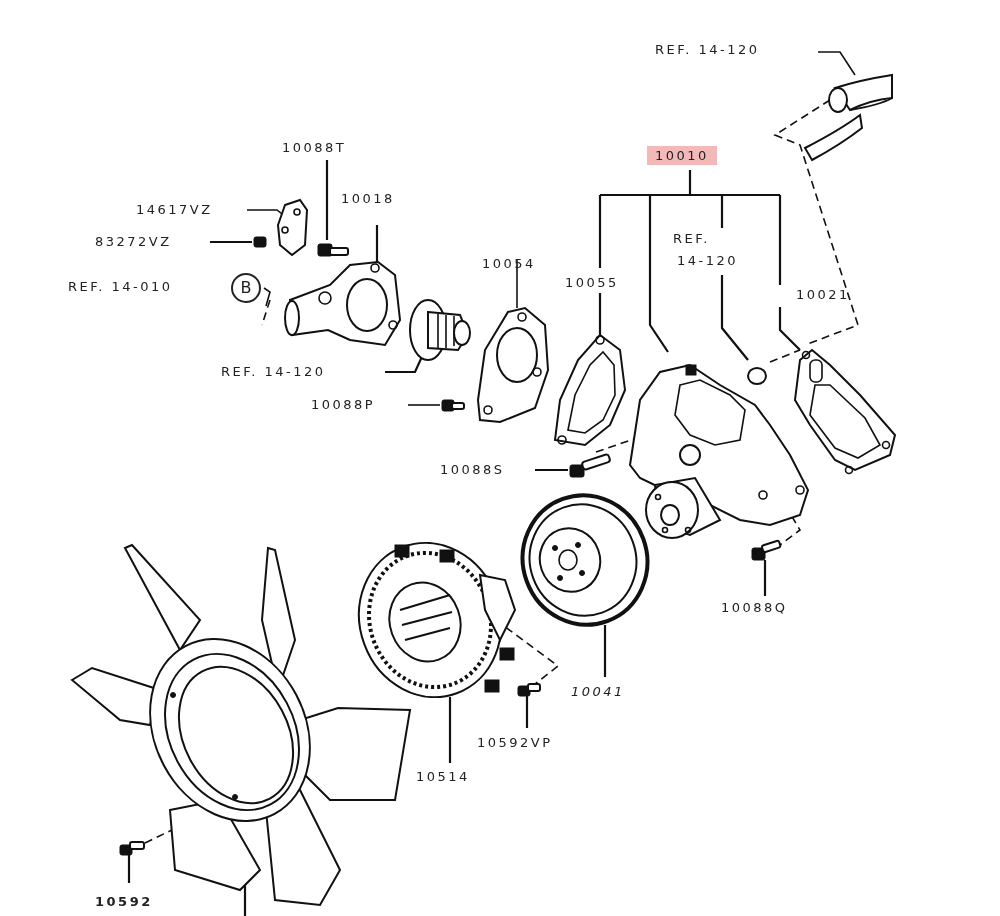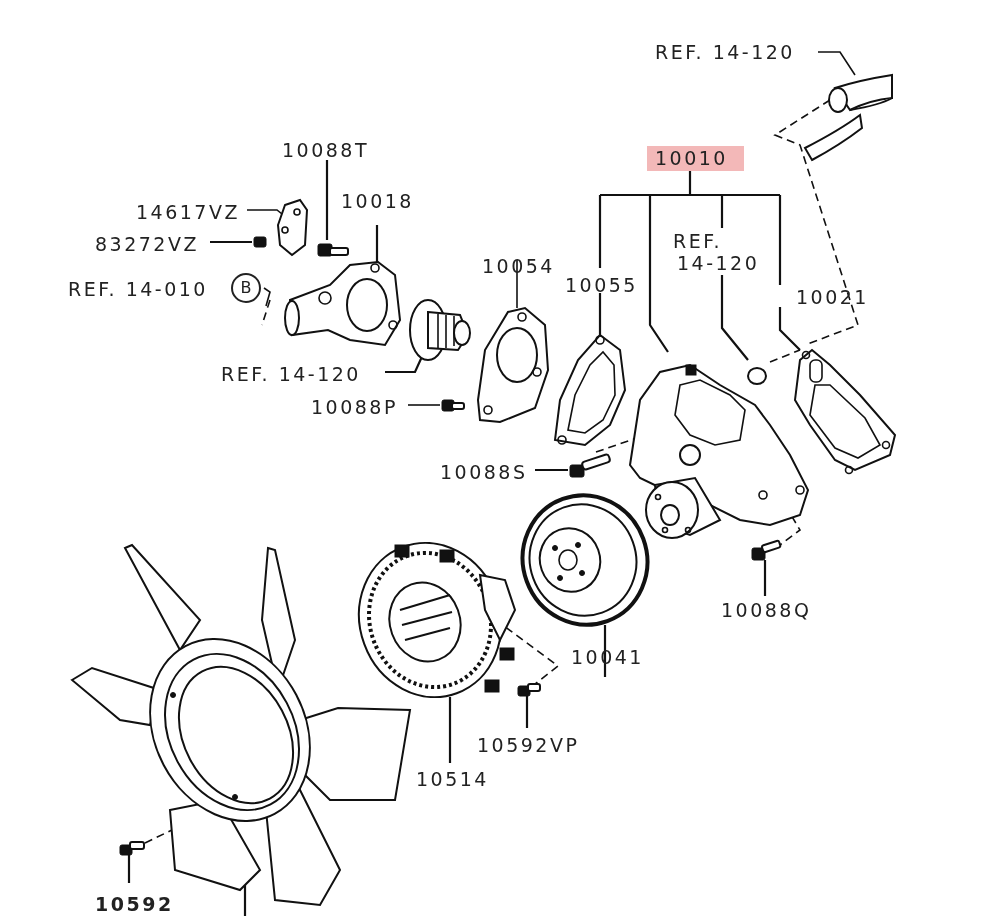--- a/index.html
+++ b/index.html
@@ -1,19 +1,19 @@
 <!DOCTYPE html>
 <html><head>
 <meta charset="utf-8">
 <style>
   html, body { margin: 0; padding: 0; background: #ffffff; }
   body { width: 1000px; height: 916px; position: relative; overflow: hidden; font-family: "DejaVu Sans", sans-serif; }
   #diagram { position: absolute; left: 0; top: 0; width: 1000px; height: 916px; }
-  .lbl { position: absolute; font-family: "DejaVu Sans", sans-serif; font-size: 19px; letter-spacing: 2.5px; color: #222; white-space: nowrap; line-height: 1; }
-  .lbl.hl { background: #f3b8b8; padding: 3px 16px 3px 8px; }
+  .lbl { position: absolute; font-family: "DejaVu Sans", sans-serif; font-size: 13px; letter-spacing: 2.5px; color: #222; white-space: nowrap; line-height: 1; }
+  .lbl.hl { background: #f3b8b8; padding: 3px 8px 3px 8px; }
   .lbl.clickable { cursor: pointer; }
   svg .ln { stroke: #111; stroke-width: 2.2; fill: none; }
   svg .thin { stroke: #111; stroke-width: 1.6; fill: none; }
   svg .dash { stroke: #111; stroke-width: 1.6; fill: none; stroke-dasharray: 8 5; }
   svg .part { stroke: #111; stroke-width: 2; fill: #fff; }
   svg .dark { fill: #111; stroke: #111; }
   .circ { position: absolute; border: 2px solid #222; border-radius: 50%; width: 26px; height: 26px; text-align: center; font-size: 16px; line-height: 26px; color: #222; }
 </style>
 </head>
 <body>
@@ -221,16 +221,16 @@
 <div class="circ" style="left:231px;top:273px;">B</div>
 <div class="lbl clickable" style="left:482px;top:241px;margin-top:16px;">10054</div>
 <div class="lbl clickable" style="left:565px;top:276px;">10055</div>
 <div class="lbl clickable" style="left:673px;top:232px;">REF.</div>
 <div class="lbl clickable" style="left:677px;top:254px;">14-120</div>
 <div class="lbl clickable" style="left:748px;top:288px;margin-left:48px;">10021</div>
 <div class="lbl clickable" style="left:221px;top:365px;">REF. 14-120</div>
 <div class="lbl clickable" style="left:311px;top:398px;">10088P</div>
 <div class="lbl clickable" style="left:440px;top:463px;">10088S</div>
 <div class="lbl clickable" style="left:721px;top:601px;">10088Q</div>
-<div class="lbl clickable" style="left:571px;top:648px;">10041</div>
+<div class="lbl clickable" style="left:571px;top:685px;font-style:italic;">10041</div>
 <div class="lbl clickable" style="left:477px;top:736px;">10592VP</div>
 <div class="lbl clickable" style="left:416px;top:770px;">10514</div>
 <div class="lbl clickable" style="left:95px;top:895px;font-weight:bold;">10592</div>
 
 </body></html>

